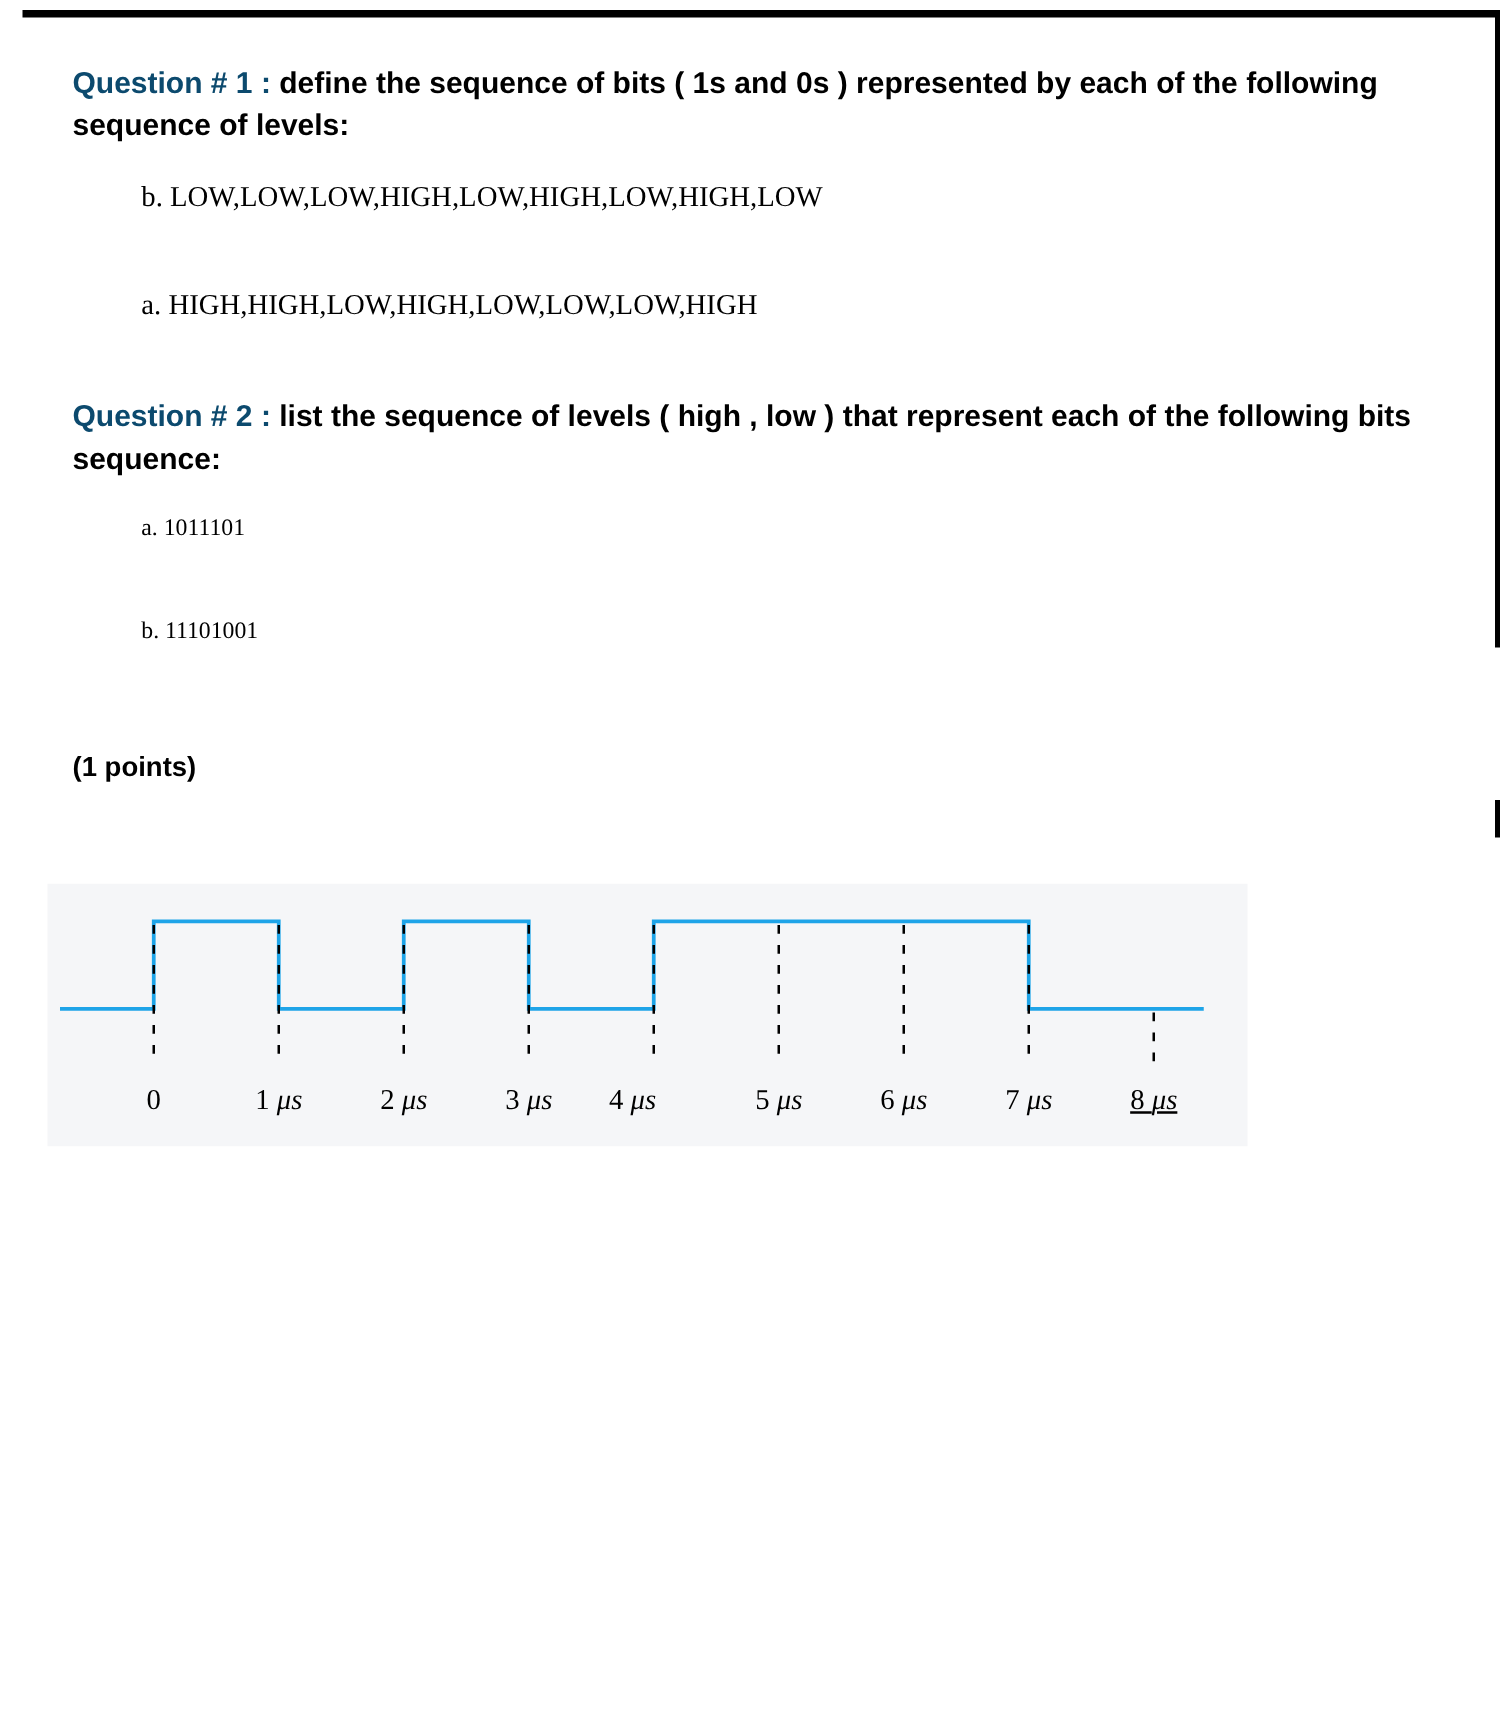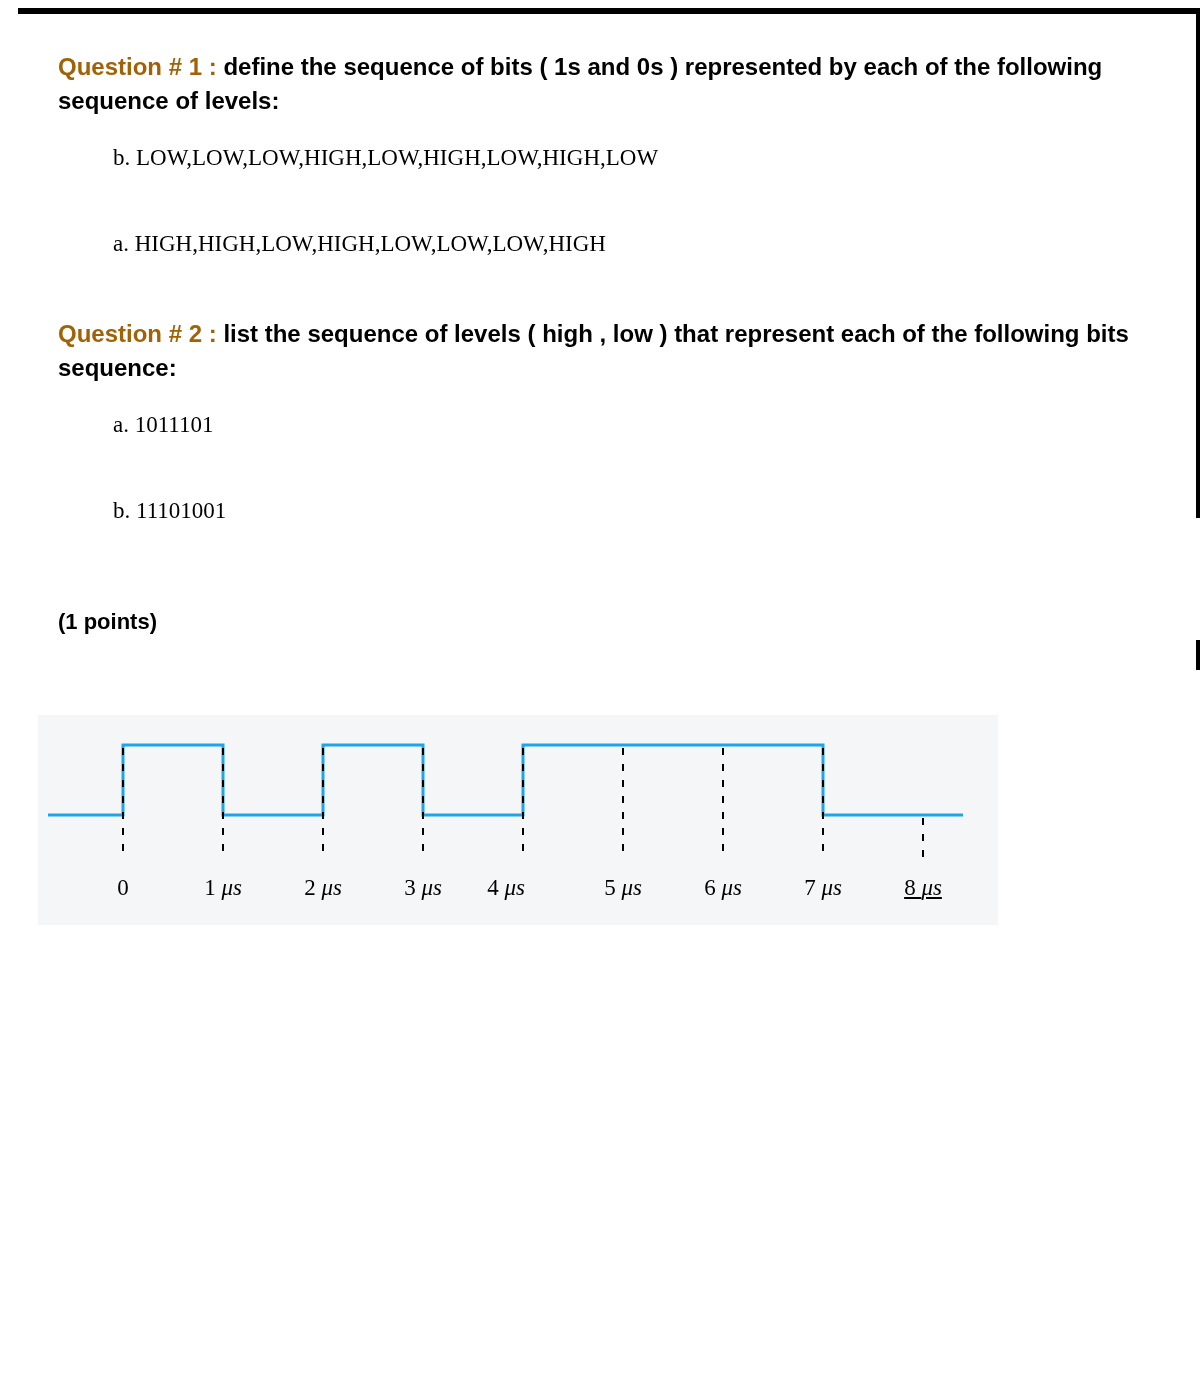--- a/index.html
+++ b/index.html
@@ -43,32 +43,32 @@
       padding: 50px 10px 0 58px;
       position: relative;
     }
     .question-header {
       font-size: 24px;
       font-weight: bold;
       line-height: 1.4;
       margin-bottom: 28px;
     }
     .question-header .label {
-      color: #a16207;
+      color: #0c4a6e;
     }
     .sub-items {
       margin-left: 55px;
     }
     .sub-item {
       font-size: 23px;
       margin-bottom: 60px;
       font-family: 'Times New Roman', Times, serif;
     }
     .sub-item-serif {
-      font-size: 23px;
+      font-size: 19px;
       margin-bottom: 60px;
       font-family: 'Times New Roman', Times, serif;
     }
     .sub-label {
       font-family: 'Times New Roman', Times, serif;
     }
     .section2 {
     }
     .section3 {
       margin-top: 85px;

